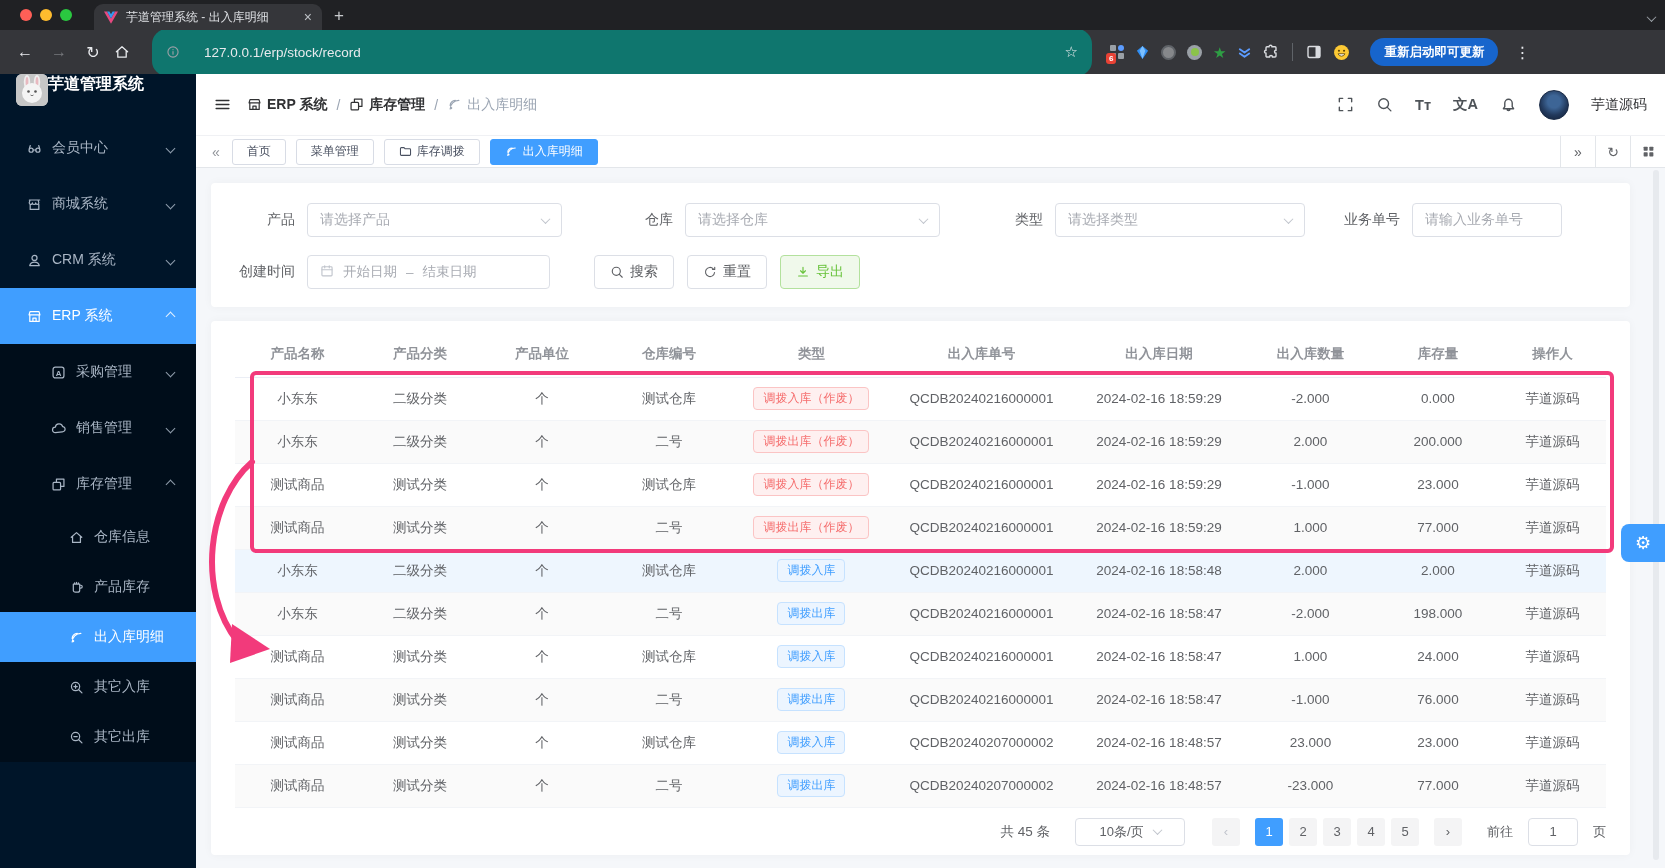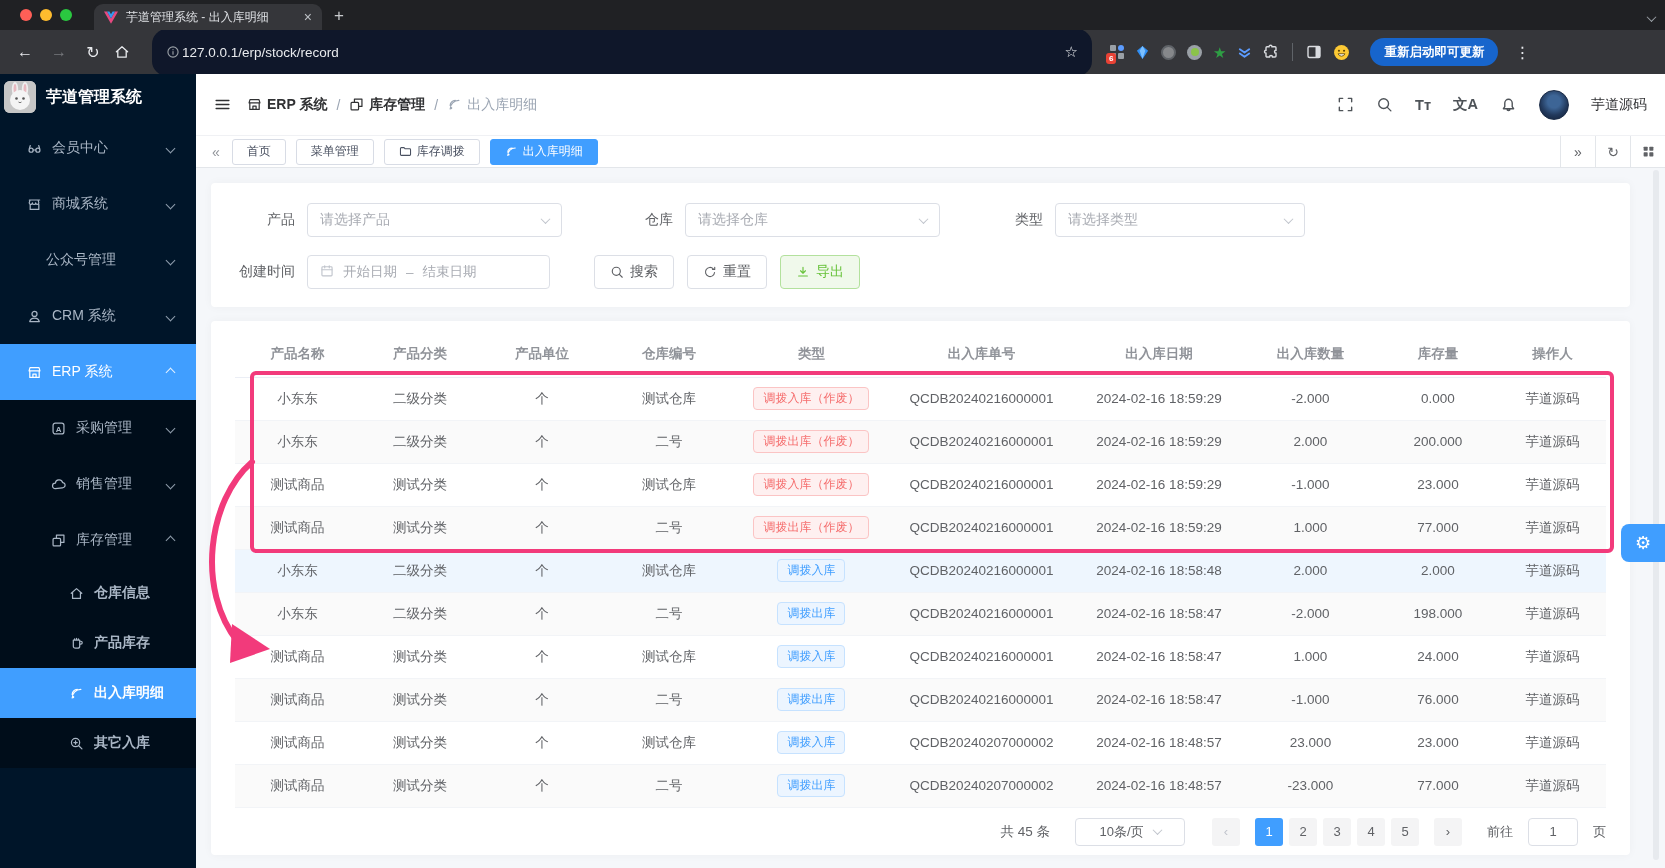--- a/index.html
+++ b/index.html
@@ -15,47 +15,47 @@
   .btab-title { flex:1; white-space:nowrap; overflow:hidden; text-overflow:ellipsis; }
   .btab-close { color:#bdc1c6; font-size:14px; cursor:default; }
   .newtab { color:#c8cacd; font-size:17px; margin-left:12px; margin-bottom:4px; }
   .corner-chev { position:absolute; right:10px; top:8px; }
   .cv { display:inline-block; width:7px; height:7px; border-right:1.5px solid #c0c4cc; border-bottom:1.5px solid #c0c4cc; transform:rotate(45deg) translate(-1px,-1px); }
   .corner-chev .cv { border-color:#9aa0a6; }
 
   .toolbar { height:44px; background:#35363a; display:flex; align-items:center; padding:0 12px; gap:8px; }
   .nav-ic { color:#e8eaed; font-size:16px; width:26px; text-align:center; }
   .nav-ic.dim { color:#77797d; }
-  .urlbar { width:940px; height:47px; background:#0f172a; border-radius:15px; display:flex; align-items:center; gap:2px; padding:0 14px; color:#e8eaed; font-size:13.5px; margin-left:4px; }
+  .urlbar { width:940px; height:47px; background:#0f766e; border-radius:15px; display:flex; align-items:center; gap:24px; padding:0 14px; color:#e8eaed; font-size:13.5px; margin-left:4px; }
   .url-text { flex:1; }
   .star { color:#e8eaed; font-size:15px; }
   .info-ic { color:#9aa0a6; }
   .exts { display:flex; align-items:center; gap:11px; margin-left:10px; }
   .exts > span { position:relative; display:inline-flex; }
   .ext-grid { width:14px; height:14px; display:grid; grid-template-columns:6px 6px; grid-gap:2px; }
   .ext-grid i { width:6px; height:6px; background:#9aa0a6; border-radius:1px; }
   .ext-grid i:nth-child(2){ background:#5c9cff; border-radius:50%; }
   .ext-grid b { position:absolute; left:-4px; bottom:-5px; background:#e94235; color:#fff; font-size:8px; font-weight:bold; padding:1px 3px; border-radius:3px; font-style:normal; }
   .ext-circle { width:15px; height:15px; border-radius:50%; background:#86888b; border:2px solid #5f6368; }
   .ext-record { width:15px; height:15px; border-radius:50%; background:#9aa0a6; position:relative; }
   .ext-record:after { content:""; position:absolute; left:3.5px; top:3.5px; width:8px; height:8px; border-radius:50%; background:#8bc34a; }
   .ext-star { color:#2e9e44; font-size:15px; line-height:1; }
   .ext-divider { width:1px; height:18px; background:#5f6368; margin:0 2px; }
   .update-btn { margin-left:12px; background:#1765cc; border:none; color:#fff; font-size:12.5px; font-weight:bold; height:28px; padding:0 14px; border-radius:14px; font-family:inherit; white-space:nowrap; }
   .kebab { color:#e8eaed; font-size:16px; margin-left:8px; letter-spacing:0; }
 
   
   .app { display:flex; height:794px; }
   .sidebar { width:196px; flex-shrink:0; background:#001529; color:#a9b6c5; overflow:hidden; }
-  .logo-row { height:46px; display:flex; align-items:center; gap:10px; padding-left:4px; color:#fff; font-size:16px; font-weight:bold; }
+  .logo-row { height:46px; display:flex; align-items:flex-start; padding-left:16px; color:#fff; font-size:16px; font-weight:bold; }
   .logo-img { width:32px; height:32px; border-radius:6px; background:#c9c9c9; overflow:hidden; flex-shrink:0; }
   .side-item { display:flex; align-items:center; height:56px; font-size:14px; cursor:default; }
   .side-item.first { height:42px; }
   .side-item.sub { background:#000d1a; }
-  .side-item.lv3 { height:50px;font-weight:bold; }
+  .side-item.lv3 { height:50px; }
   .side-item.active { background:#409eff; color:#fff; }
   .s-ic { width:24px; margin-right:6px; display:inline-flex; justify-content:center; }
   .lv1 { padding-left:22px; } .lv2 { padding-left:46px; } .lv3 { padding-left:64px; }
   .chev { margin-left:auto; margin-right:22px; width:7px; height:7px; border-right:1.5px solid currentColor; border-bottom:1.5px solid currentColor; opacity:.85; }
   .chev.down { transform:rotate(45deg); } .chev.up { transform:rotate(-135deg); }
 
   .main { flex:1; display:flex; flex-direction:column; min-width:0; }
   .app-header { height:62px; background:#fff; display:flex; align-items:center; gap:16px; padding:0 18px; border-bottom:1px solid #f0f1f4; }
   .hicon { color:#303133; display:inline-flex; }
   .breadcrumb { display:flex; align-items:center; gap:9px; font-size:14px; color:#303133; font-weight:bold; }
@@ -245,24 +245,20 @@
         </div>
         <div class="side-item lv1">
           <span class="s-ic">
             <svg viewBox="0 0 16 16" width="15" height="15" fill="none" stroke="currentColor" stroke-width="1.3" stroke-linecap="round" stroke-linejoin="round">
               <path d="M2.5 3.2h11M3.2 3.4 2.4 6a1.7 1.7 0 0 0 3.4.3 1.7 1.7 0 0 0 3.4 0A1.7 1.7 0 0 0 12.6 6l-.8-2.6M3.4 7.9v5.3h9.2V7.9"></path>
             </svg>
           </span>
           <span class="s-lb">商城系统</span>
           <span class="chev down"></span>
         </div>
-        <div class="side-item lv2">
-          <span class="s-lb">公众号管理</span>
-          <span class="chev down"></span>
-        </div>
         <div class="side-item lv1">
           <span class="s-ic">
             <svg viewBox="0 0 16 16" width="15" height="15" fill="none" stroke="currentColor" stroke-width="1.3" stroke-linecap="round" stroke-linejoin="round">
               <circle cx="8" cy="5.2" r="2.7"></circle>
               <path d="M2.9 13.4a5.2 4.6 0 0 1 10.2 0z"></path>
             </svg>
           </span>
           <span class="s-lb">CRM 系统</span>
           <span class="chev down"></span>
         </div>
@@ -330,20 +326,29 @@
           <span class="s-lb">出入库明细</span>
         </div>
         <div class="side-item lv3 sub">
           <span class="s-ic">
             <svg viewBox="0 0 16 16" width="15" height="15" fill="none" stroke="currentColor" stroke-width="1.3" stroke-linecap="round" stroke-linejoin="round">
               <circle cx="7" cy="7" r="4.4"></circle>
               <path d="M10.4 10.4 13.8 13.8M5.2 7h3.6M7 5.2v3.6"></path>
             </svg>
           </span>
           <span class="s-lb">其它入库</span>
+        </div>
+        <div class="side-item lv3 sub">
+          <span class="s-ic">
+            <svg viewBox="0 0 16 16" width="15" height="15" fill="none" stroke="currentColor" stroke-width="1.3" stroke-linecap="round" stroke-linejoin="round">
+              <circle cx="7" cy="7" r="4.4"></circle>
+              <path d="M10.4 10.4 13.8 13.8M5.2 7h3.6"></path>
+            </svg>
+          </span>
+          <span class="s-lb">其它出库</span>
         </div>
       </nav>
   </aside>
 
   <div class="main">
     <header class="app-header">
       <span class="hicon" id="hamburger">
           <svg viewBox="0 0 16 16" width="17" height="17" fill="none" stroke="currentColor" stroke-width="1.3" stroke-linecap="round" stroke-linejoin="round">
             <path d="M2 4.2h12M2 8h12M2 11.8h12"></path>
           </svg>
@@ -463,20 +468,26 @@
             <div class="sel w255">
               <span>请选择仓库</span>
                 <i class="cv down"></i>
             </div>
           </div>
           <div class="f-group ml37">
             <span class="f-label">类型</span>
             <div class="sel w250">
               <span>请选择类型</span>
                 <i class="cv down"></i>
+            </div>
+          </div>
+          <div class="f-group ml29">
+            <span class="f-label">业务单号</span>
+            <div class="f-input w150">
+              <span>请输入业务单号</span>
             </div>
           </div>
         </div>
         <div class="f-row last">
           <div class="f-group">
             <span class="f-label">创建时间</span>
             <div class="daterange">
               <span id="cal-ic"><span style="color:#c0c4cc;display:inline-flex">
                     <svg viewBox="0 0 16 16" width="14" height="14" fill="none" stroke="currentColor" stroke-width="1.3" stroke-linecap="round" stroke-linejoin="round">
                       <rect x="2.2" y="3.2" width="11.6" height="10.4" rx="1"></rect>

